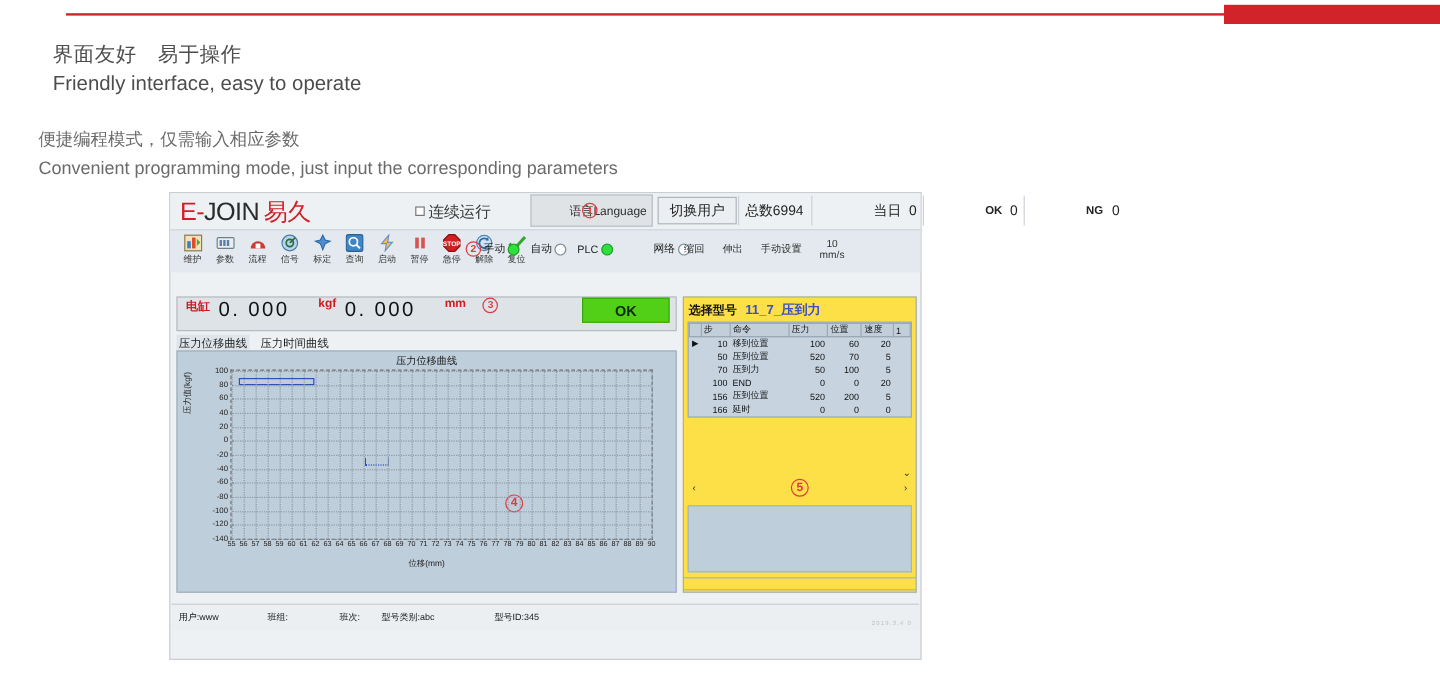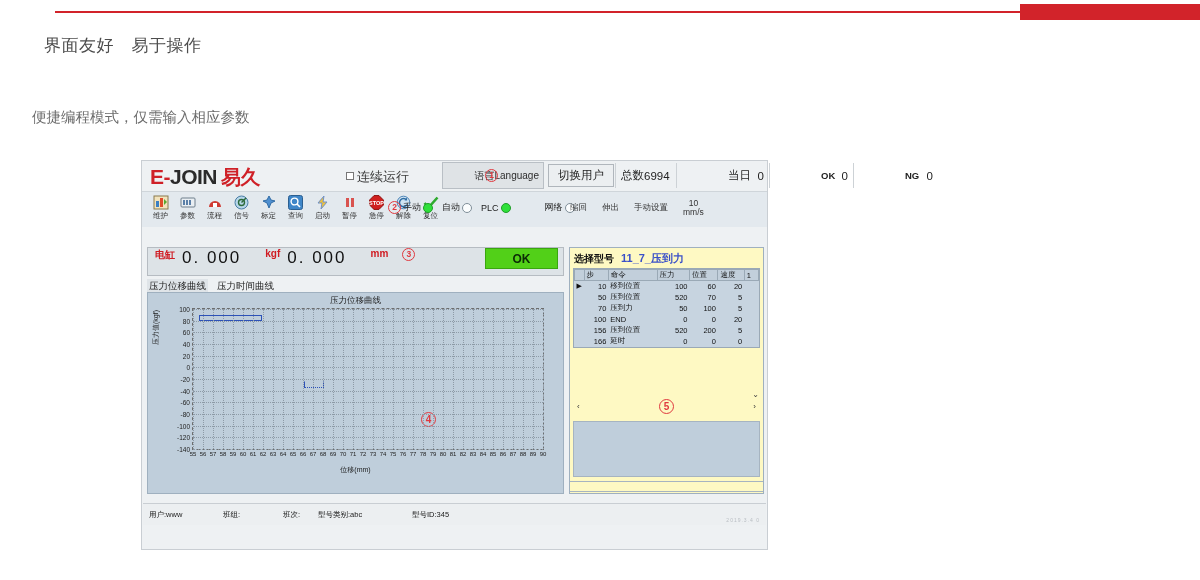--- a/index.html
+++ b/index.html
@@ -46,21 +46,21 @@
   
   .titlebar { height:16px; background:#f3f4f5; display:flex; align-items:center; padding-left:4px; position:relative;}
   .titlebar .appicon { width:9px; height:9px; background:#d0343a; margin-right:4px; position:relative;}
   .titlebar .appicon:after{content:"";position:absolute;left:2px;top:2px;width:5px;height:5px;background:#fff;}
   .titlebar .ttxt { font-size:7.5px; color:#5a5a5a; }
   .wincontrols { position:absolute; right:4px; top:0; display:flex; gap:17px; align-items:center; height:16px;}
   .wincontrols span { font-size:9px; color:#6a6a6a; line-height:1; }
 
   
   .brandrow { height:30px; background:#eef1f3; display:flex; align-items:center; position:relative; }
-  .brand { margin-left:8px; font-size:21px; font-weight:bold; letter-spacing:-.5px; line-height:1;}
+  .brand { margin-left:8px; font-size:21px; font-weight:normal; letter-spacing:-.5px; line-height:1;}
   .brand .e { color:#cf2027; }
   .brand .join { color:#2b2b2b; }
   .brand .cn { color:#cf2027; margin-left:4px; font-size:20px;}
   .contrun { position:absolute; left:204px; top:7px; font-size:13px; color:#3b3b3b; white-space:nowrap;}
   .contrun .cb { display:inline-block; width:8px; height:8px; border:1px solid #777; margin-right:3px; vertical-align:1px; background:#fff;}
   .langbtn {
     position:absolute; left:300px; top:1px; width:102px; height:27px;
     background:#dfe3e6; border:1px solid #b9bfc5;
     display:flex; align-items:center; justify-content:flex-end; padding-right:4px;
     font-size:10px; color:#2d2d2d;
@@ -122,21 +122,21 @@
   .ylab { position:absolute; left:3px; top:52px; font-size:7px; color:#222; transform:rotate(-90deg); transform-origin:left top; white-space:nowrap;}
   .ytick { position:absolute; right:100%; margin-right:3px; font-size:6.5px; color:#222; transform:translateY(-50%); white-space:nowrap; }
   .xtick { position:absolute; top:100%; margin-top:2px; font-size:6px; color:#222; transform:translateX(-50%); white-space:nowrap; }
   .xlab { position:absolute; left:50%; top:172px; transform:translateX(-50%); font-size:7px; color:#1c1c1c; }
   .trace { position:absolute; border:1.3px solid #2d52b8; }
   .marker4 { position:absolute; left:228px; top:103px; }
 
   
   .rightpanel {
     position:absolute; left:427px; top:86px; width:195px; height:247px;
-    background:#fef9c3; border:1px solid #9fb0bf;
+    background:#fde047; border:1px solid #9fb0bf;
   }
   .rp-head { display:flex; align-items:baseline; padding:3px 4px 2px 4px; }
   .rp-head .lb { font-size:10px; font-weight:bold; color:#111; }
   .rp-head .vl { font-size:11px; color:#3a50c8; margin-left:7px; font-weight:bold;}
   .grid { margin:0 3px; background:#c7d4e0; border:1px solid #9aa9b6; }
   .grid table { border-collapse:collapse; width:100%; font-size:7.5px; color:#111; }
   .grid th { background:#c2cfdb; border:1px solid #9aa9b6; font-weight:normal; text-align:left; padding:0 2px; height:11px; font-size:7.5px;}
   .grid td { padding:0 2px; height:11px; border:none; }
   .grid td.c { text-align:right; }
   .rowmark { width:8px; text-align:center; color:#111; font-size:7px; }
@@ -166,24 +166,26 @@
 </head>
 <body>
 
 <div id="page">
 
   <div class="top-rule-thin"></div>
   <div class="top-rule-block"></div>
 
   <div class="heading">
     <div class="cn">界面友好　易于操作</div>
+    <div class="en">Friendly interface, easy to operate</div>
   </div>
 
   <div class="subheading">
     <div class="cn">便捷编程模式，仅需输入相应参数</div>
+    <div class="en">Convenient programming mode, just input the corresponding parameters</div>
   </div>
 
 
   <div class="app">
 
 
     <div class="brandrow">
       <div class="brand">
         <span class="e">E-</span><span class="join">JOIN</span><span class="cn">易久</span>
       </div>

